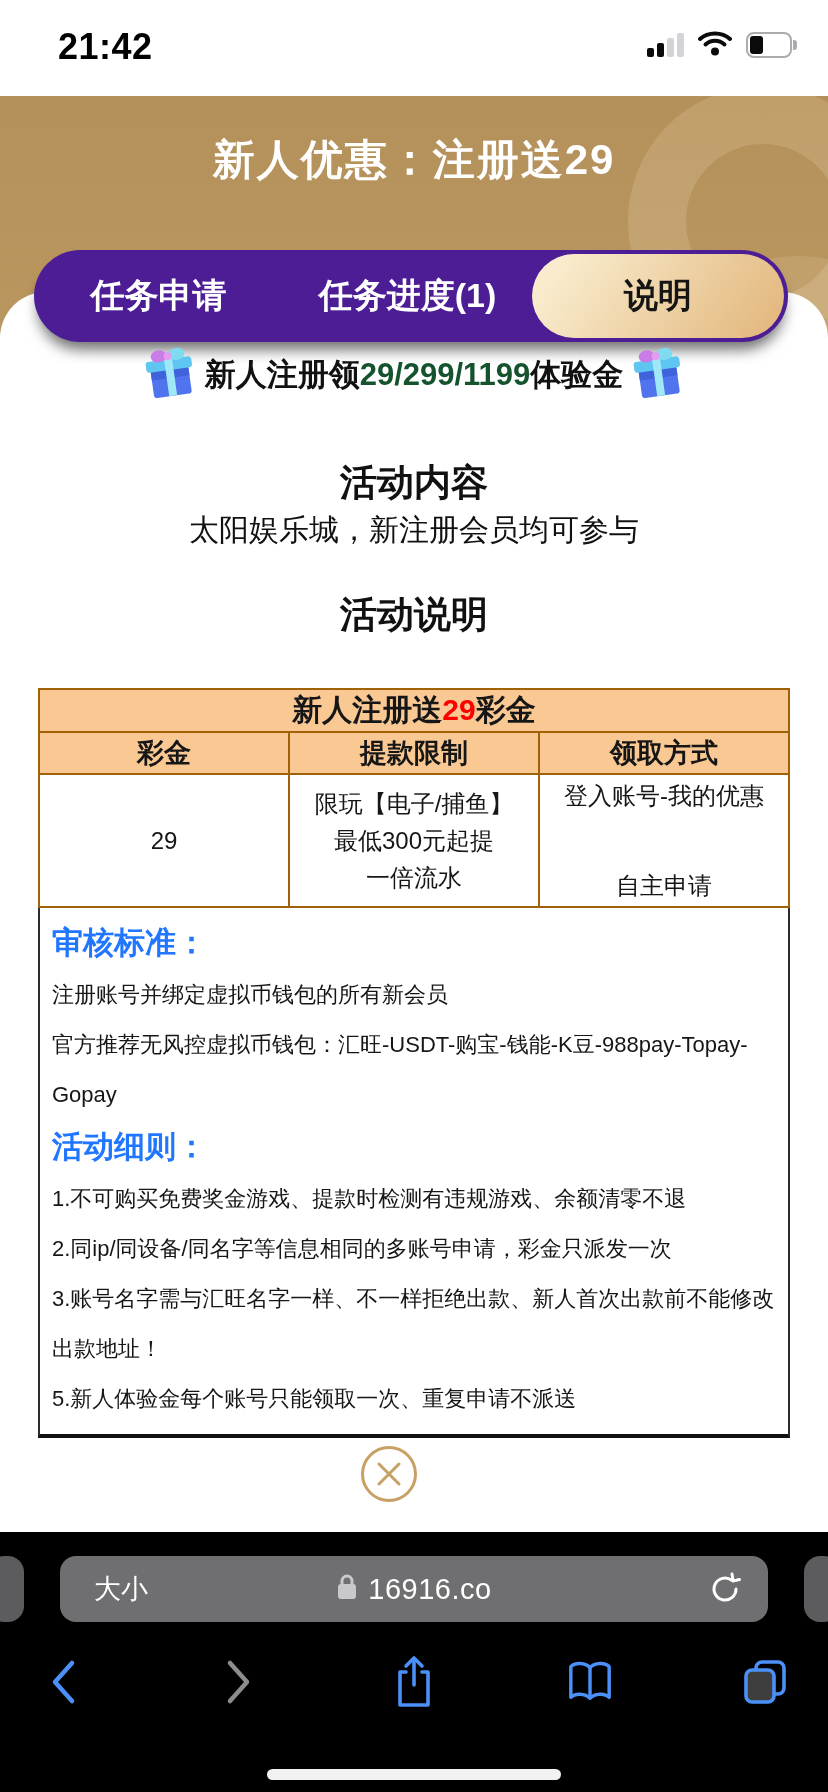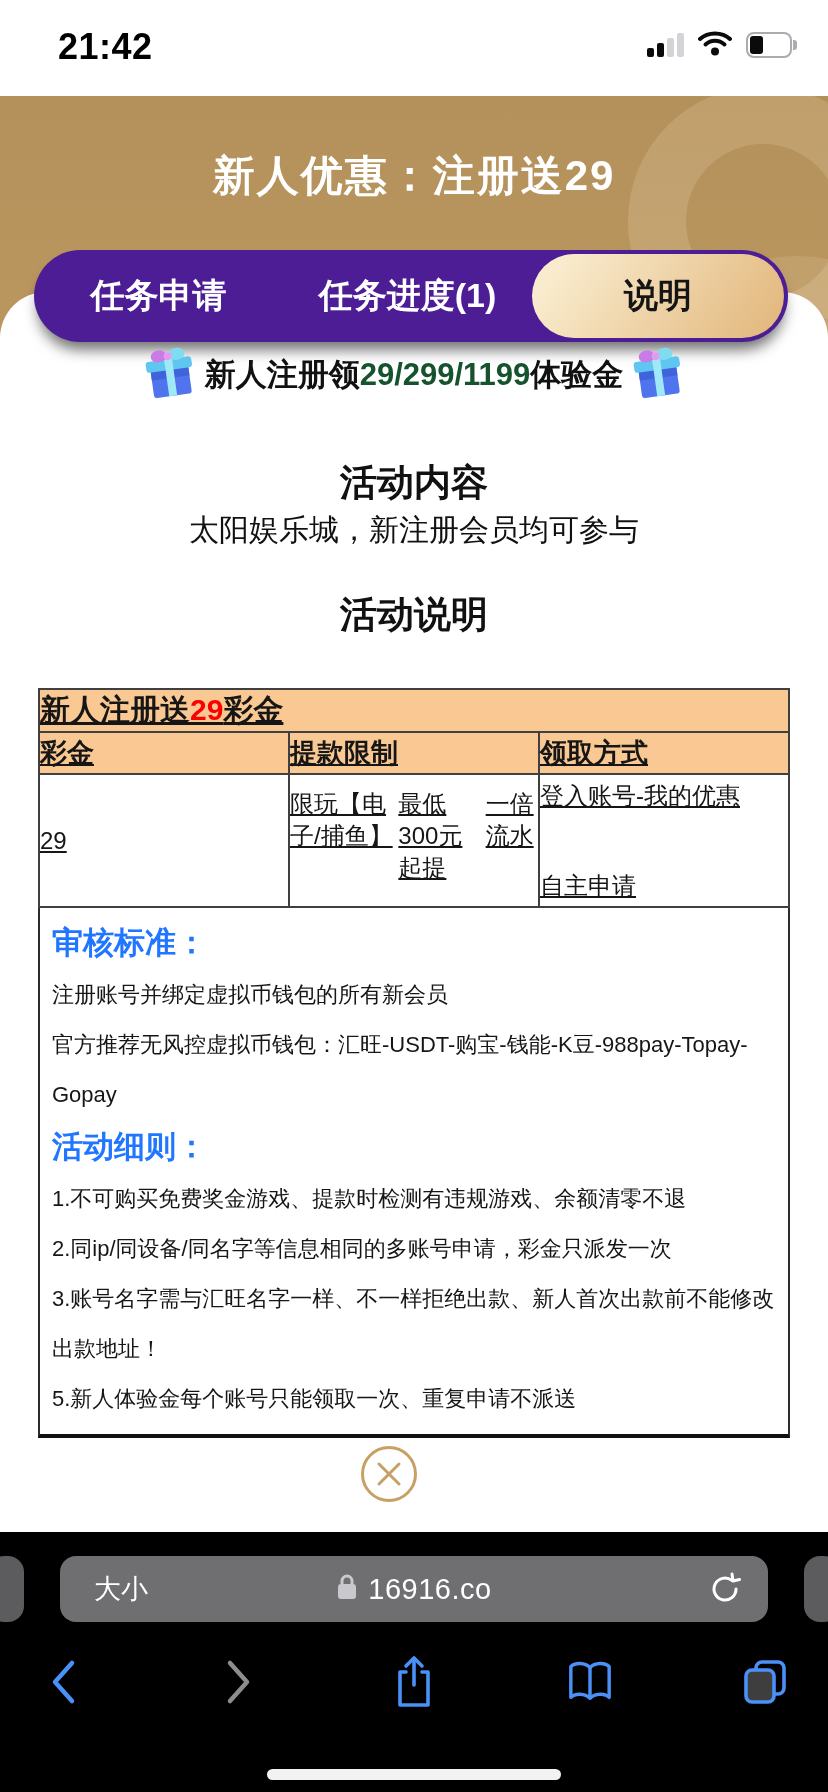--- a/index.html
+++ b/index.html
@@ -22,21 +22,21 @@
   .batt .fill { position:absolute; left:4px; top:4px; width:13px; height:18px; border-radius:3px; background:#0b0b0b; }
   .batt .tip { position:absolute; right:1px; top:8px; width:4px; height:10px; background:#ababb0; border-radius:0 3px 3px 0; }
 
   
   .gold { position:absolute; top:96px; left:0; width:828px; height:246px;
     background:linear-gradient(180deg,#b4905a 0%, #bb9760 100%); overflow:hidden; }
   .gold .ring { position:absolute; right:-70px; top:-10px; width:270px; height:270px; border-radius:50%;
     border:58px solid rgba(255,240,210,.16); }
   .gold .ring2 { position:absolute; right:-120px; top:160px; width:300px; height:300px; border-radius:50%;
     border:58px solid rgba(255,240,210,.13); }
-  .promo-title { position:absolute; top:148px; left:0; width:828px; text-align:center;
+  .promo-title { position:absolute; top:132px; left:0; width:828px; text-align:center;
     font-size:42px; font-weight:700; color:#fff; letter-spacing:2px; z-index:5; }
 
   
   .sheet { position:absolute; top:292px; left:0; width:828px; height:1240px; background:#fff;
     border-radius:46px 46px 0 0; z-index:6; }
 
   
   .tabbar { position:absolute; top:250px; left:34px; width:754px; height:92px; background:#4c1d95;
     border-radius:46px; display:flex; align-items:center; z-index:10;
     box-shadow:0 12px 14px -4px rgba(0,0,0,.55); }
@@ -55,28 +55,28 @@
   
   .h-center { position:absolute; left:0; width:828px; text-align:center; color:#111; z-index:12; }
   .h1 { font-size:37px; font-weight:700; }
   .h-content { top:458px; }
   .p-body { top:510px; font-size:30px; }
   .h-desc { top:590px; }
 
   
   .grid-wrap { position:absolute; top:688px; left:38px; width:752px; z-index:12; color:#161616; }
   table.promo { width:752px; border-collapse:collapse; table-layout:fixed; }
-  table.promo th, table.promo td { border:2px solid #404040; text-align:left; vertical-align:middle;text-decoration:underline; }
+  table.promo th, table.promo td { border:2px solid #a16207; text-align:center; vertical-align:middle; }
   .t-title { background:#f9c893; height:42px; font-size:30px; font-weight:700; }
   .t-title .hl { color:#fe0000; }
   .t-head { background:#f9c893; height:42px; font-size:27px; font-weight:700; }
   .t-body { height:133px; background:#fff; font-size:24px; }
   .col-bonus { width:90px; }
   .col-limit { width:367px; }
-  .cell-stack3 { display:flex; justify-content:space-between; height:110px; padding:2px 0; }
+  .cell-stack3 { display:flex; flex-direction:column; justify-content:space-between; height:110px; padding:2px 0; }
   .cell-stack2 { display:flex; flex-direction:column; justify-content:center; gap:58px; }
 
   .rules { width:752px; border:2px solid #2c2c2c; border-top:none; border-bottom:4px solid #111;
     padding:8px 8px 10px 12px; }
   .rules .line { font-size:22px; line-height:50px; color:#161616; text-align:left; }
   .rules .rtitle { font-size:31px; font-weight:700; color:#2176ff; line-height:54px; }
 
   
   .close-btn { position:absolute; top:1446px; left:361px; width:56px; height:56px; border-radius:50%;
     border:3px solid #c7a164; display:flex; align-items:center; justify-content:center; z-index:12;

